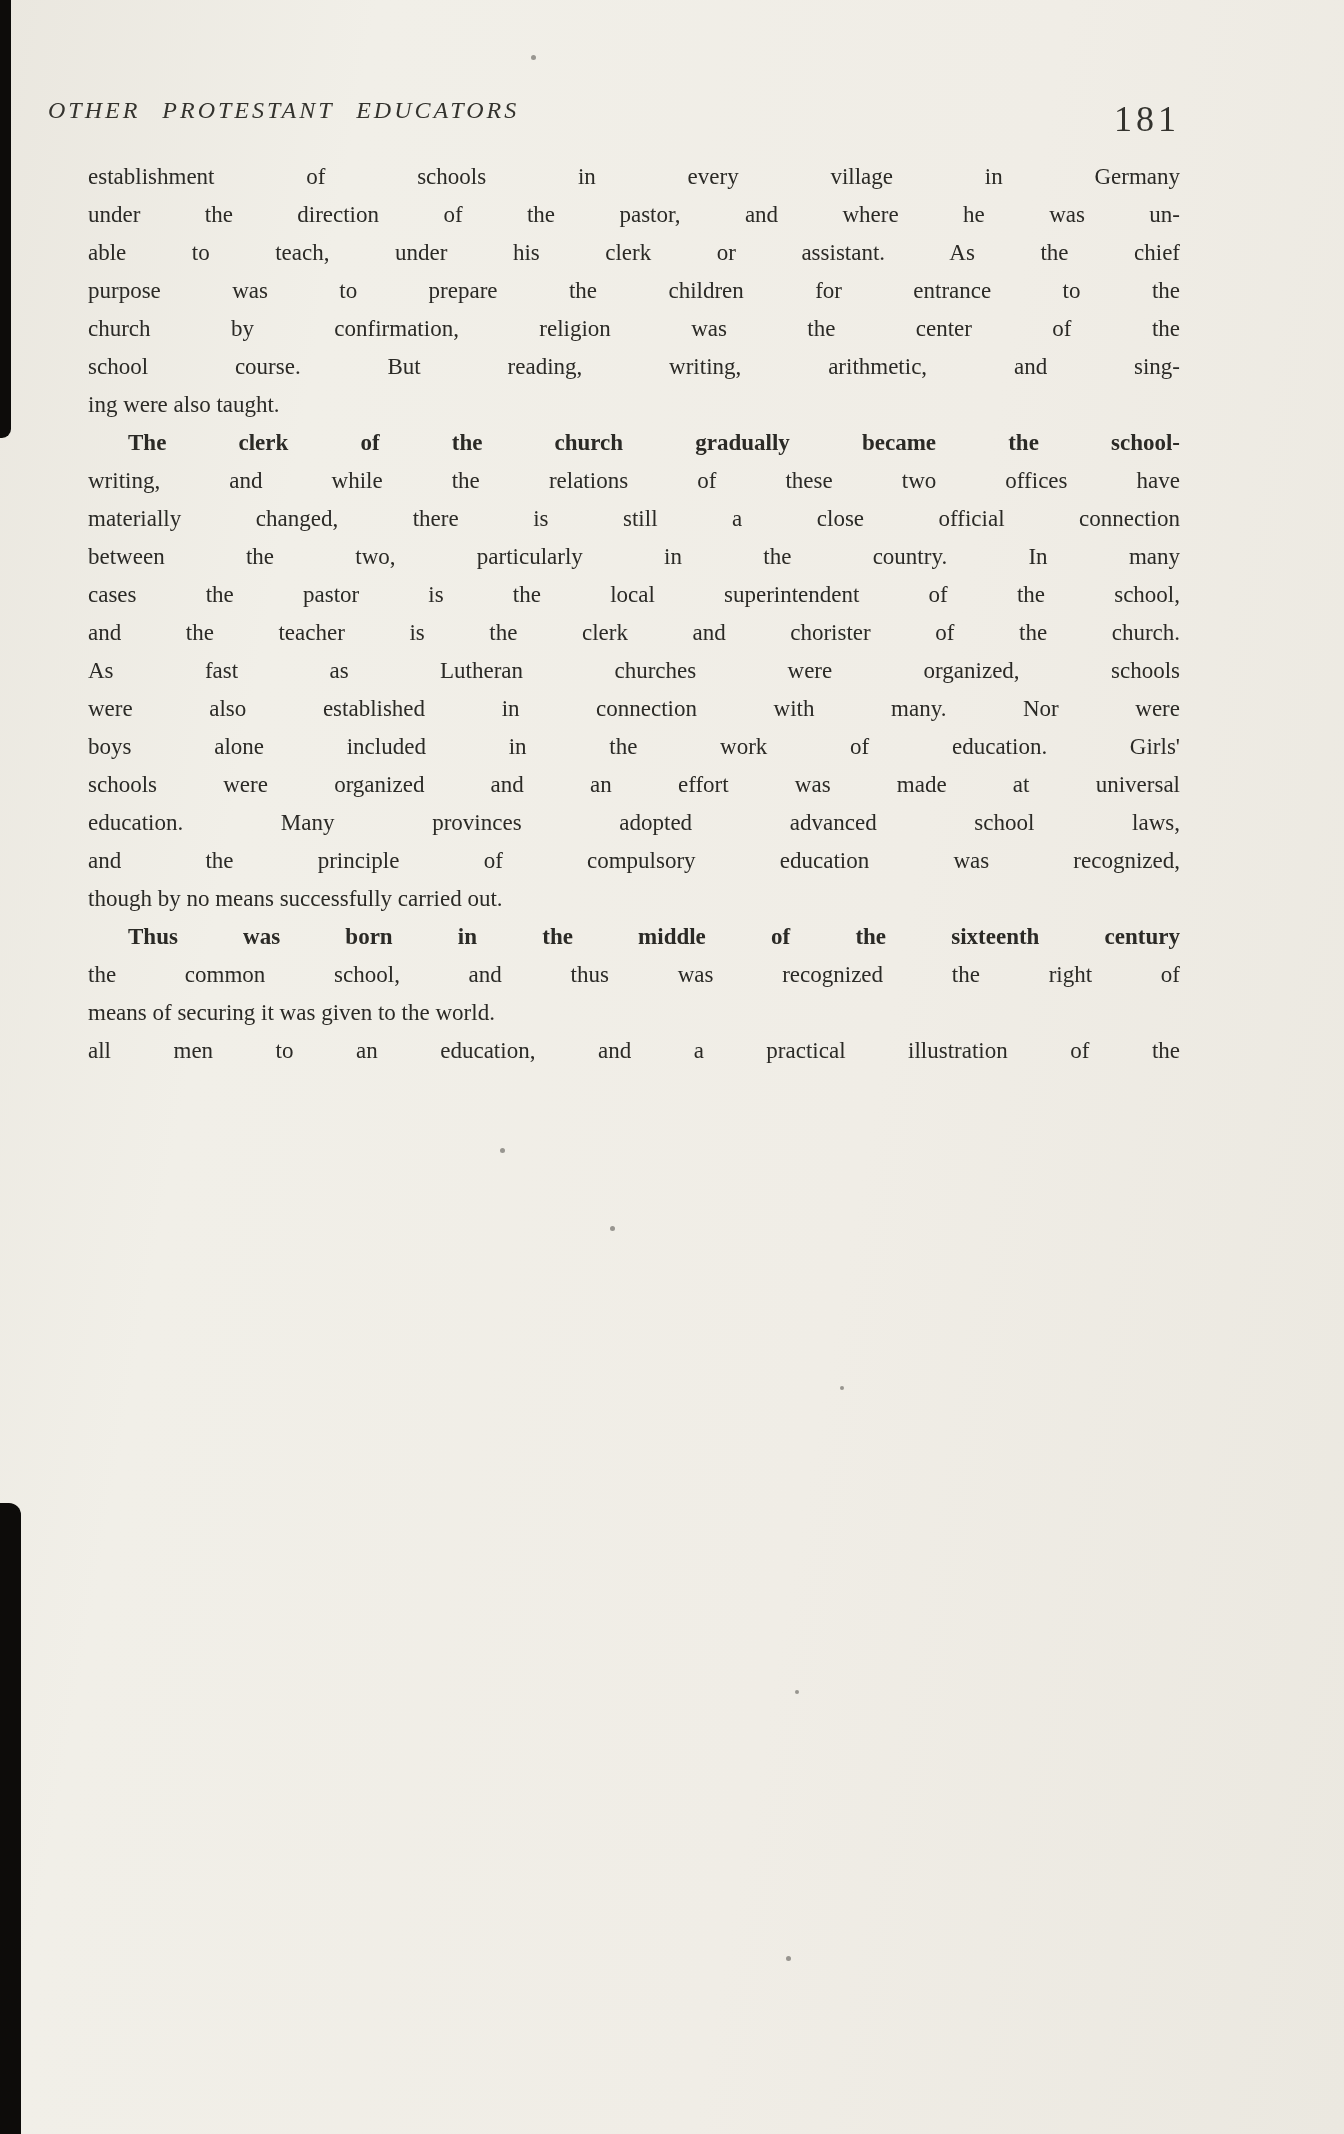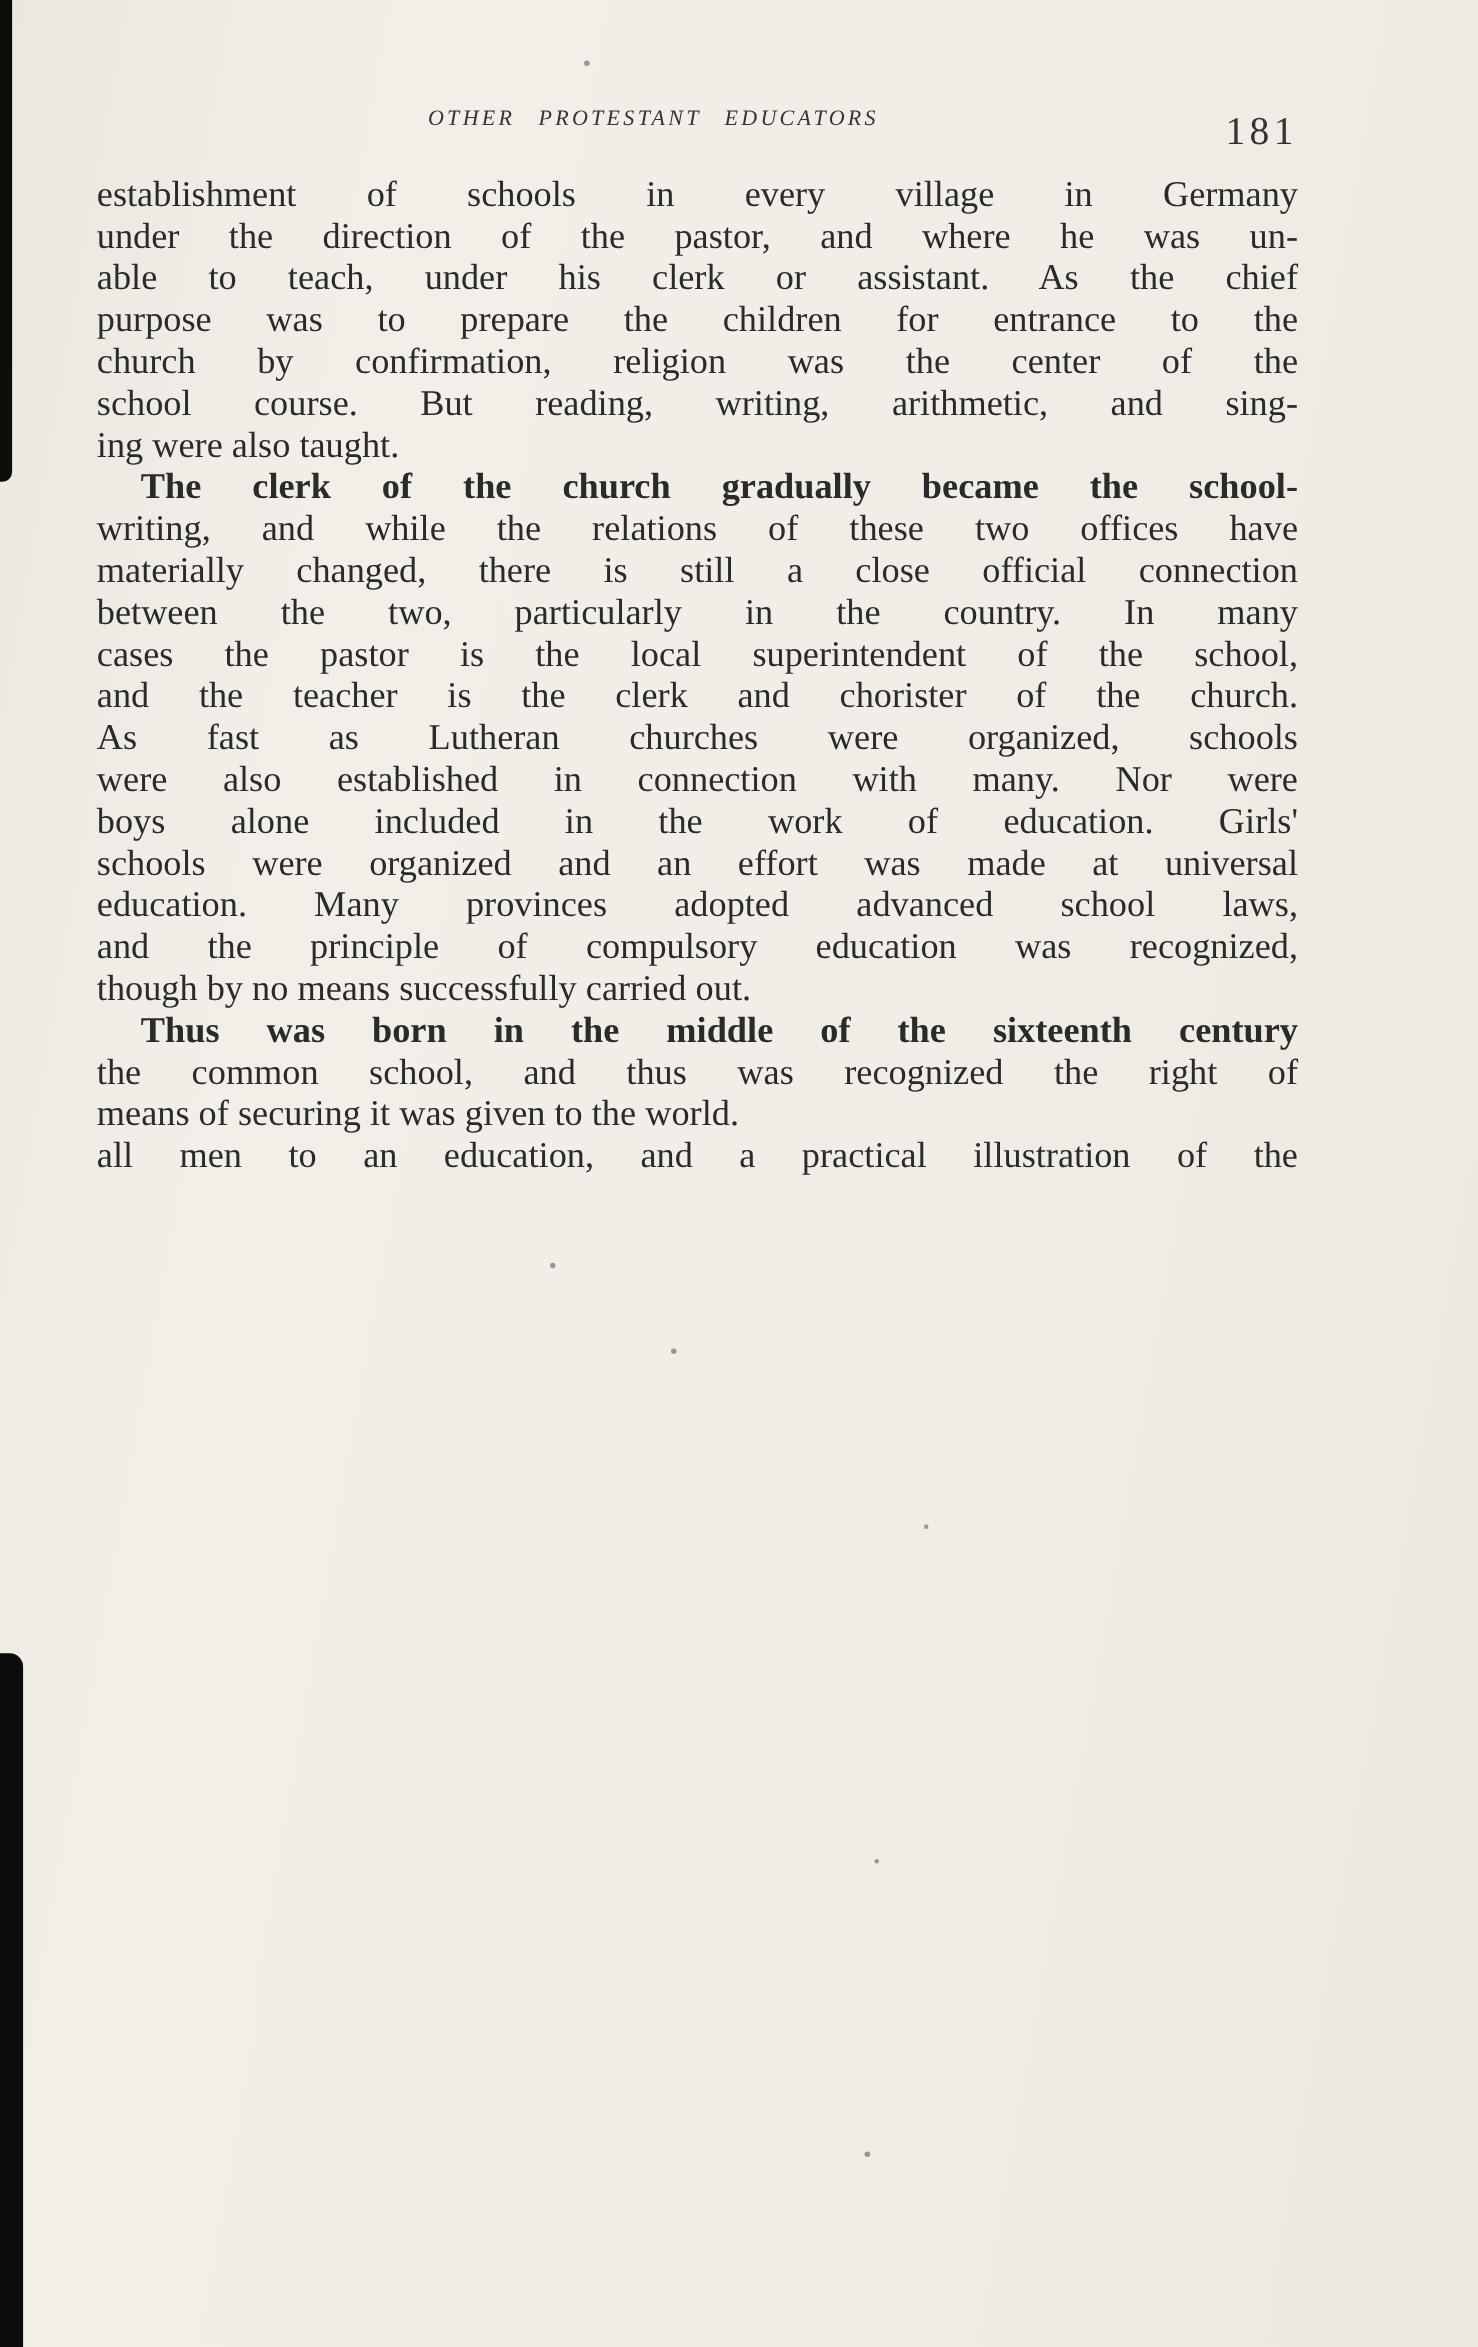--- a/index.html
+++ b/index.html
@@ -59,43 +59,42 @@
     top: 97px;
     left: 88px;
     width: 1092px;
     height: 40px;
   }
   .header .title {
     position: absolute;
     left: 0;
     width: 100%;
     transform: translateX(-40px);
-    text-align: center;
     font-style: italic;
-    font-size: 20px;
+    font-size: 24px;
     letter-spacing: 3px;
     word-spacing: 13px;
     color: #34332e;
   }
   .header .pagenum {
     position: absolute;
     right: 0;
     top: 1px;
     font-size: 36px;
     letter-spacing: 4px;
     color: #34332e;
   }
 
   
   .bodytext {
     position: absolute;
     top: 158px;
     left: 88px;
     width: 1092px;
-    font-size: 33px;
+    font-size: 23px;
   }
   .para {
     margin: 0;
   }
   .line {
     line-height: 38px;
     text-align: justify;
     text-align-last: justify;
     -moz-text-align-last: justify;
   }

